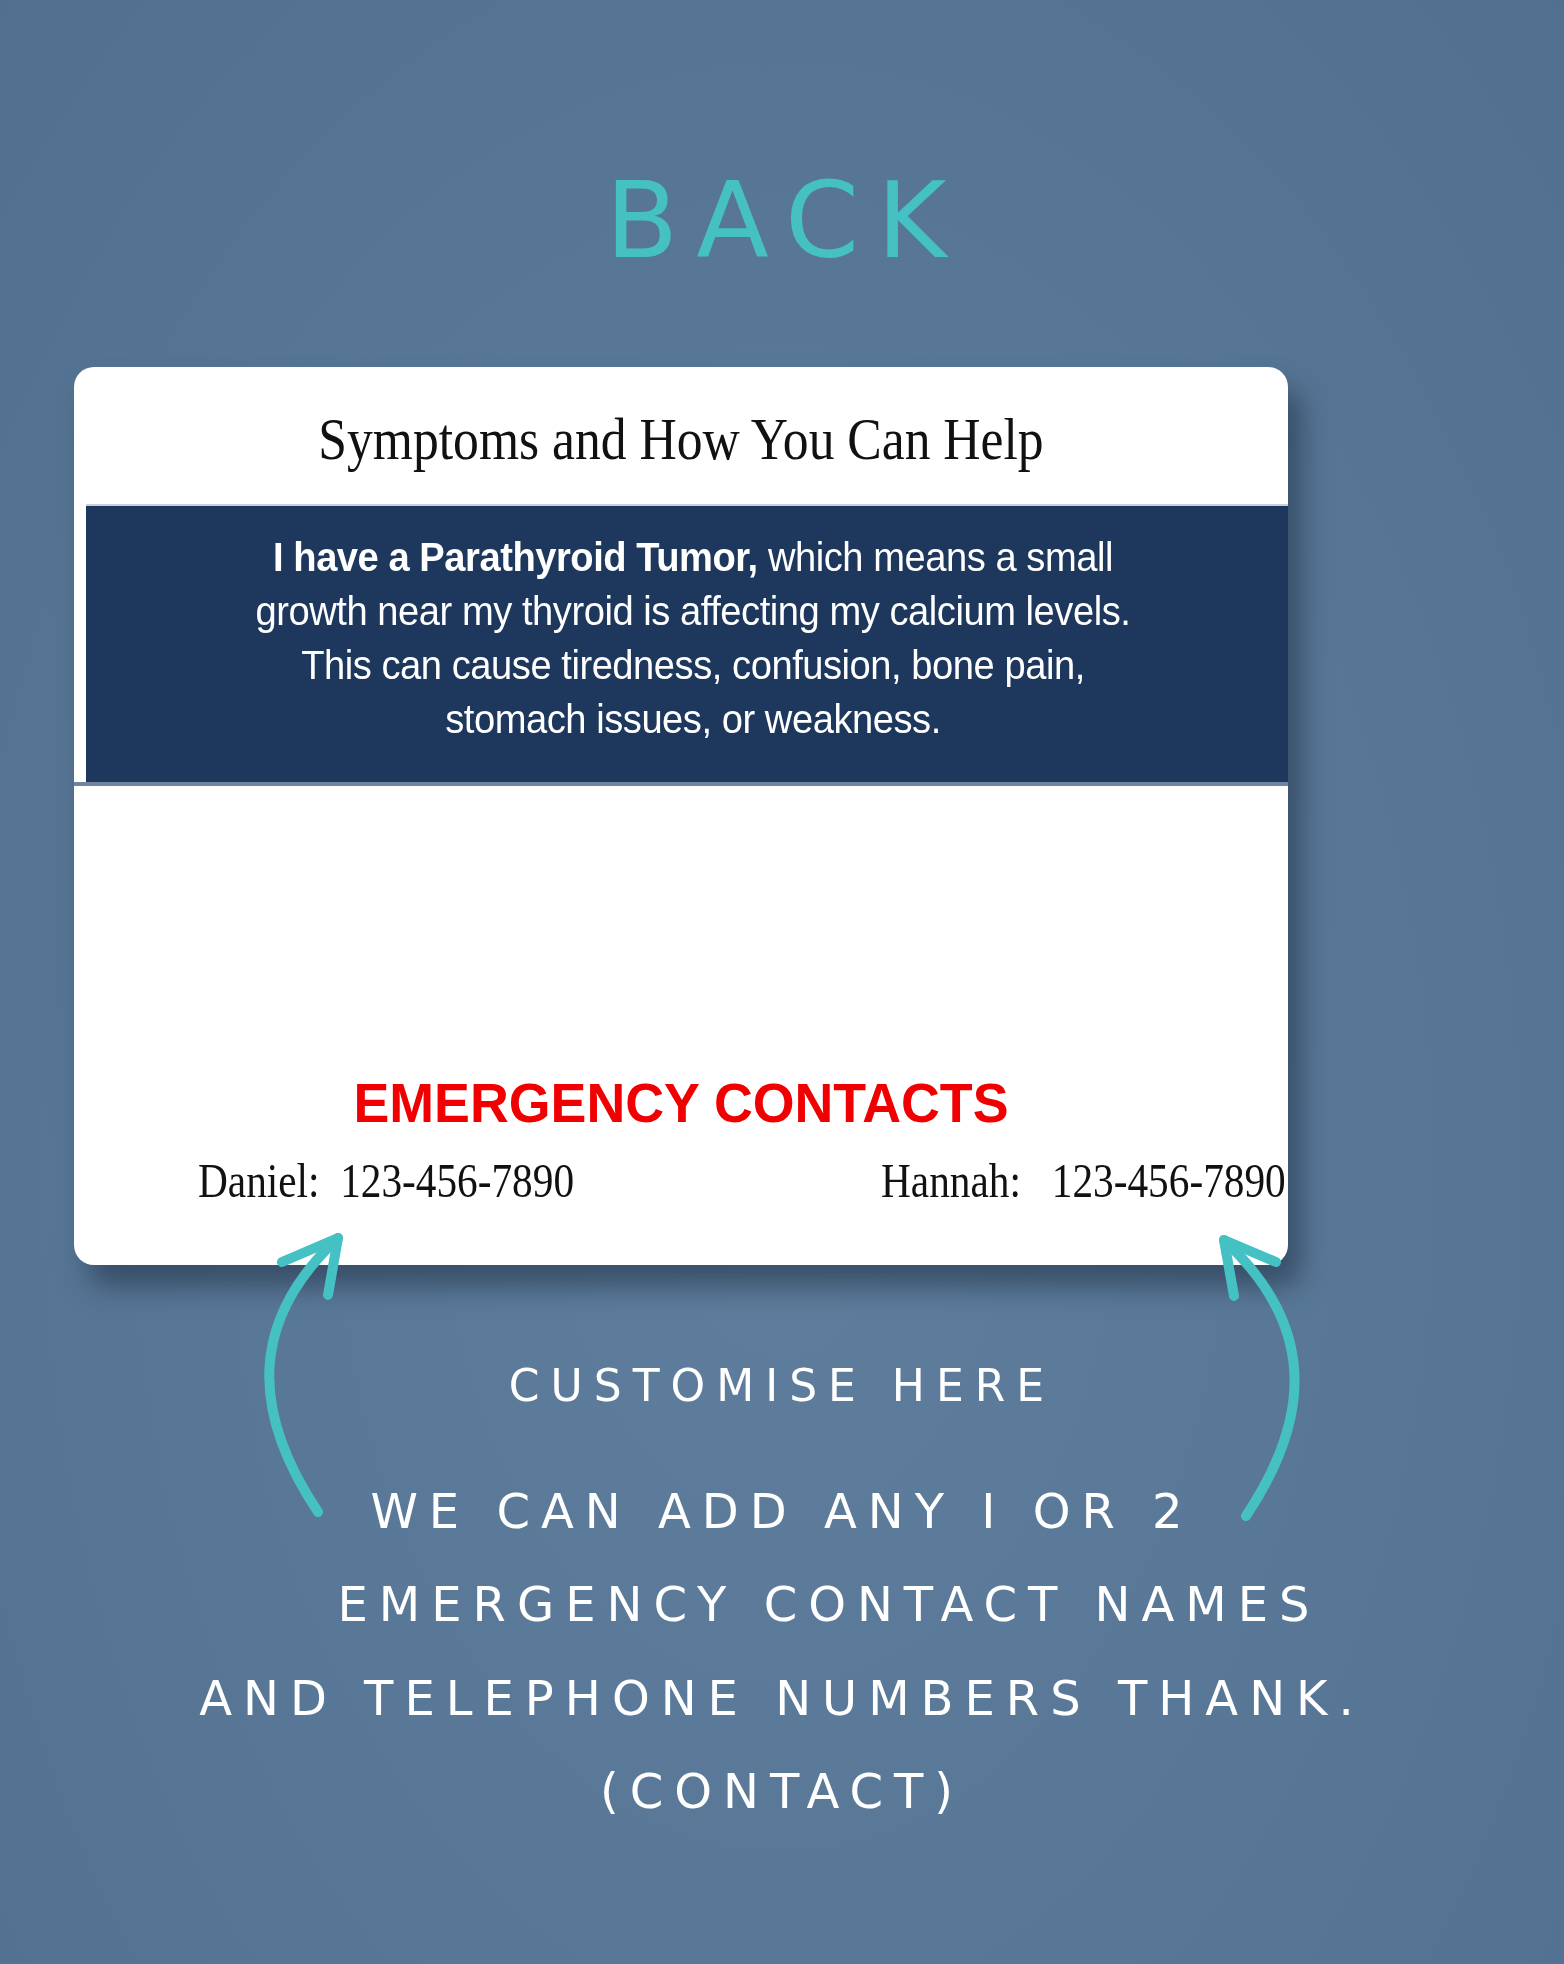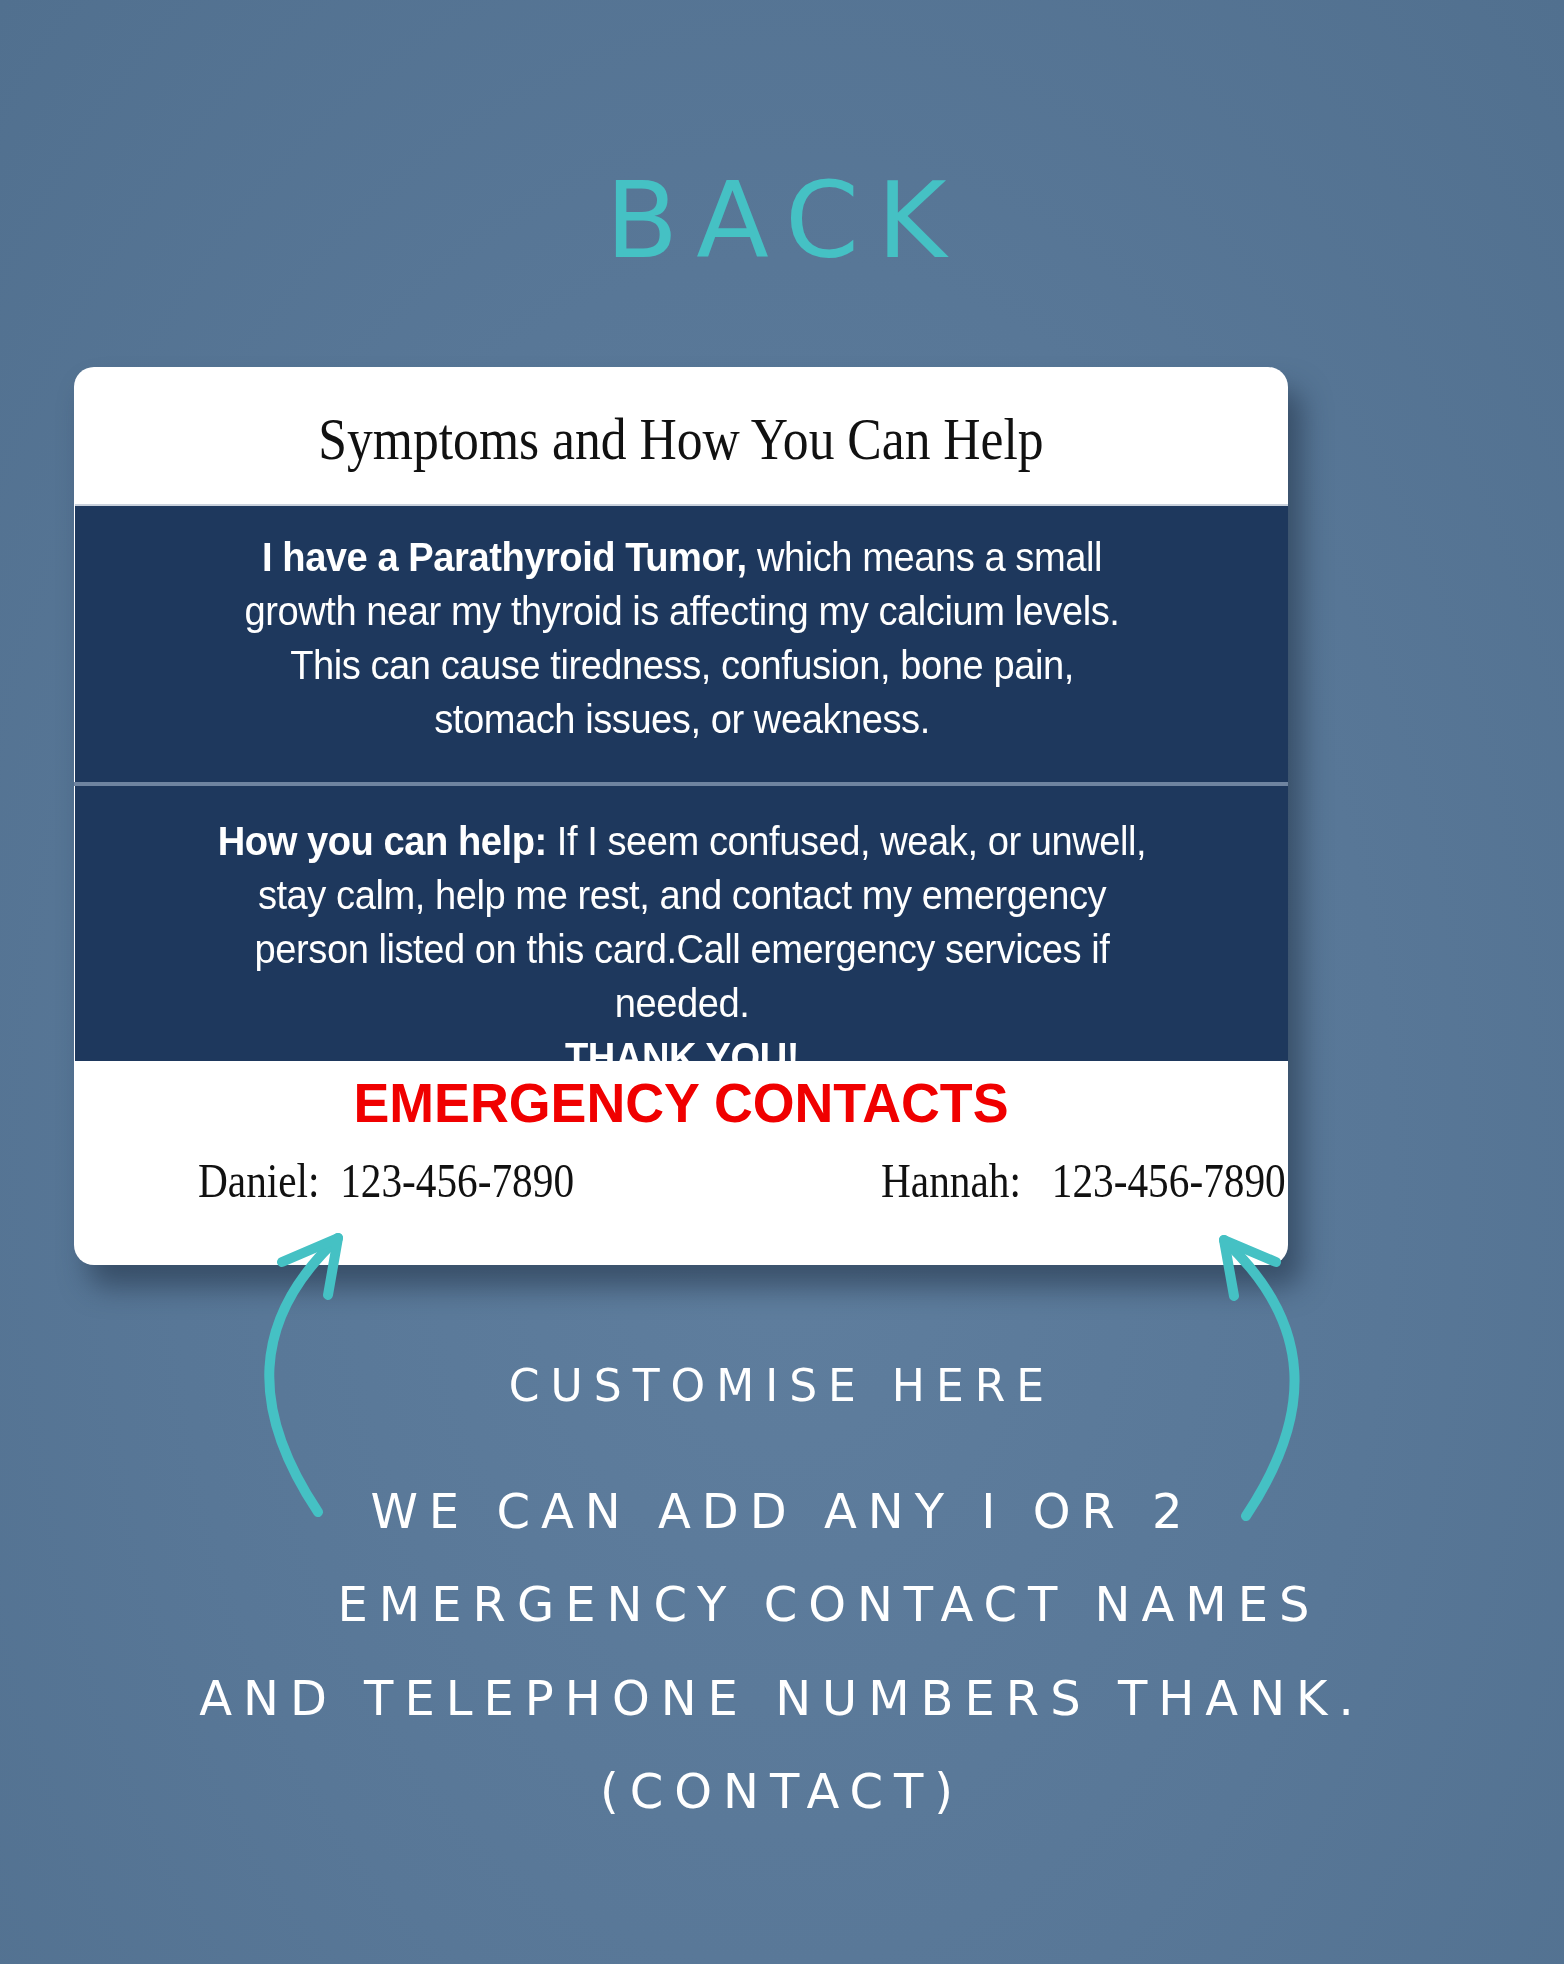--- a/index.html
+++ b/index.html
@@ -19,21 +19,21 @@
       box-shadow: 14px 22px 28px rgba(30, 45, 65, 0.55);
     }
     .card-title {
       position: absolute; left: 0; top: 0; width: 100%; height: 137px;
       display: flex; align-items: center; justify-content: center;
       font-family: "Liberation Serif", serif; font-size: 60px; color: #111;
       transform: scaleX(0.86); transform-origin: center;
       padding-top: 8px; box-sizing: border-box;
     }
     .dark {
-      position: absolute; left: 1px; width: 100%; background: #1e385d;
+      position: absolute; left: 12px; width: 100%; background: #1e385d;
       color: #ffffff; font-family: "Liberation Sans", sans-serif;
       text-align: center; box-sizing: border-box;
     }
     .dark.top { top: 137px; height: 279px; border-top: 2px solid #c9d1dc; }
     .dark.bottom { top: 419px; height: 275px; }
     .divider { position: absolute; left: 0; top: 415px; width: 100%; height: 4px; background: #6f84a0; }
     .para {
       font-size: 41px; line-height: 54px; letter-spacing: -0.5px;
       transform: scaleX(0.93); transform-origin: center;
     }
@@ -69,26 +69,20 @@
 
 <div class="card">
   <div class="card-title">Symptoms and How You Can Help</div>
 
   <div class="dark top">
     <div class="para">
       <b>I have a Parathyroid Tumor,</b><span> which means a small growth near my thyroid is affecting my calcium levels. This can cause tiredness, confusion, bone pain, stomach issues, or weakness.</span>
     </div>
   </div>
   <div class="divider"></div>
-  <div class="dark bottom">
-    <div class="para">
-      <b>How you can help:</b><span> If I seem confused, weak, or unwell, stay calm, help me rest, and contact my emergency person listed on this card.Call emergency services if needed.</span>
-      <span class="thanks">THANK YOU!</span>
-    </div>
-  </div>
 
   <div class="ec-title">EMERGENCY CONTACTS</div>
   <div class="contact left">Daniel:  123-456-7890</div>
   <div class="contact right">Hannah:   123-456-7890</div>
 </div>
 
 <svg class="arrows" viewBox="0 0 1564 1964">
   <g fill="none" stroke="#45c1c4" stroke-width="10" stroke-linecap="round" stroke-linejoin="round">
     <path d="M318 1512 C 250 1410, 250 1320, 338 1238"></path>
     <path d="M282 1262 L 338 1238 L 328 1295"></path>

